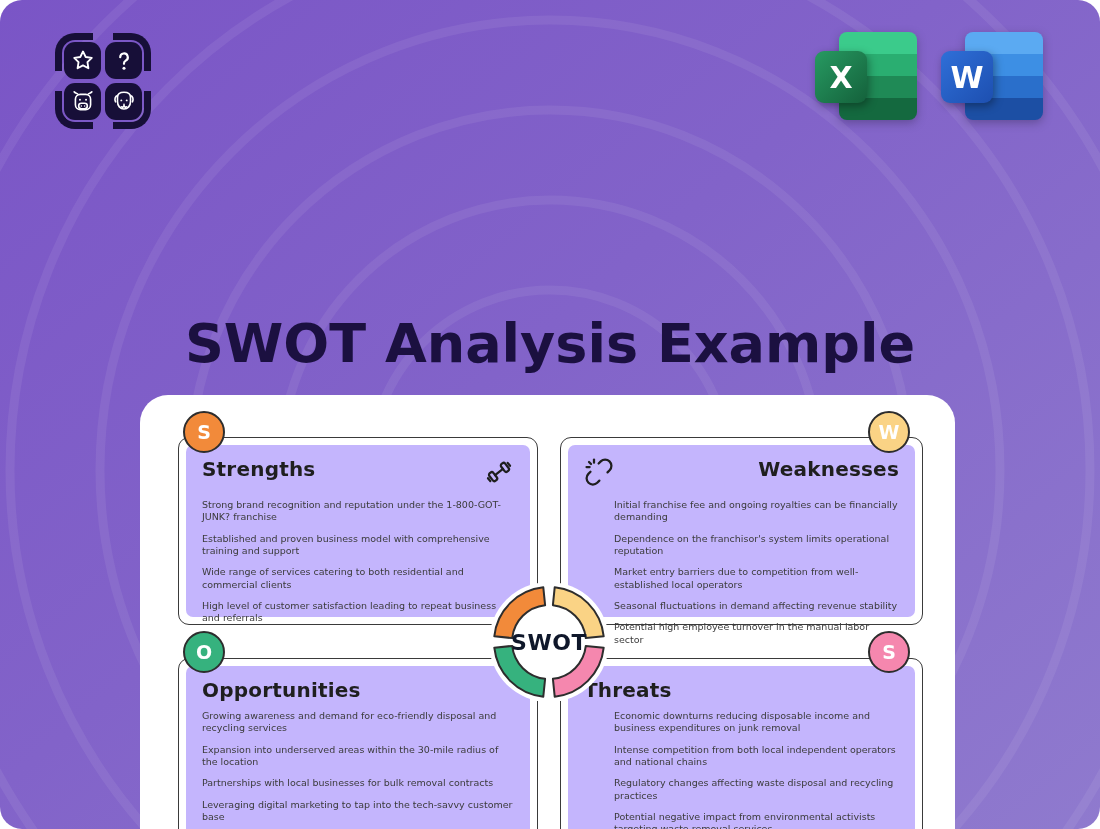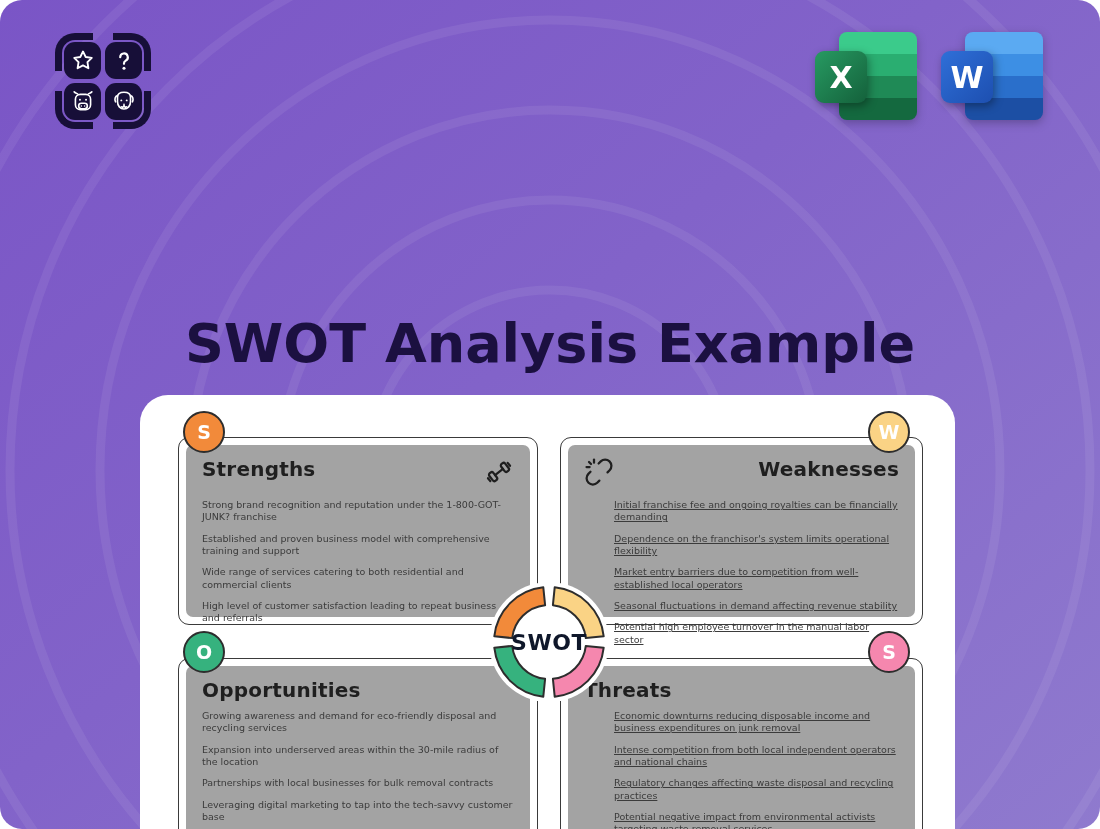--- a/index.html
+++ b/index.html
@@ -43,26 +43,26 @@
     color:#1b1040; font-size:54px; font-weight:800; }
 
   
   .card{ position:absolute; left:140px; top:395px; width:815px; height:480px;
     background:#ffffff; border-radius:28px 28px 0 0; }
   .quad{ position:absolute; border:1.6px solid #3a3a3a; border-radius:11px; background:#ffffff; padding:7px; }
   .q-tl{ left:38px;  top:42px;  width:360px; height:188px; }
   .q-tr{ left:420px; top:42px;  width:363px; height:188px; }
   .q-bl{ left:38px;  top:263px; width:360px; height:230px; }
   .q-br{ left:420px; top:263px; width:363px; height:230px; }
-  .panel{ position:relative; background:#a3a3a3; border-radius:7px; height:100%; padding:12px 16px; }
+  .panel{ position:relative; background:#c4b5fd; border-radius:7px; height:100%; padding:12px 16px; }
   .q-head{ display:flex; align-items:flex-start; justify-content:space-between; margin-bottom:8px; }
   .q-title{ font-size:20px; font-weight:700; color:#1f1f1f; letter-spacing:.2px; }
   .q-icon svg{ width:30px; height:30px; }
   .item{ font-size:9.5px; line-height:1.3; color:#3b3b3b; margin-bottom:9px; max-width:320px; }
-  .indent .item{ margin-left:30px;text-decoration:underline; }
+  .indent .item{ margin-left:30px; }
 
   
   .badge{ position:absolute; width:42px; height:42px; border-radius:50%;
     border:2px solid #2d2d2d; display:flex; align-items:center; justify-content:center;
     color:#ffffff; font-weight:700; font-size:19px; z-index:4; }
   .b-s{ left:43px;  top:16px;  background:#f28a3a; }
   .b-w{ left:728px; top:16px;  background:#fad385; }
   .b-o{ left:43px;  top:236px; background:#36b27e; }
   .b-t{ left:728px; top:236px; background:#f587ae; }
 
@@ -186,21 +186,21 @@
               <path d="m18.8 12.3 1.7-1.7a5 5 0 0 0-.1-7.1 5 5 0 0 0-7 0l-1.7 1.7"></path>
               <path d="m5.2 11.8-1.7 1.7a5 5 0 0 0 .1 7.1 5 5 0 0 0 7 0l1.7-1.7"></path>
               <path d="M8 2v2.5"></path>
                 <path d="M2 8h2.5"></path>
                 <path d="M4 4l1.6 1.6"></path>
             </svg>
           </span>
           <h2 class="q-title">Weaknesses</h2>
         </div>
         <p class="item">Initial franchise fee and ongoing royalties can be financially demanding</p>
-        <p class="item">Dependence on the franchisor's system limits operational flexibility</p>
+        <p class="item">Dependence on the franchisor's system limits operational reputation</p>
         <p class="item">Market entry barriers due to competition from well-established local operators</p>
         <p class="item">Seasonal fluctuations in demand affecting revenue stability</p>
         <p class="item">Potential high employee turnover in the manual labor sector</p>
       </div>
     </section>
 
     <section class="quad q-bl">
       <div class="panel">
         <div class="q-head">
           <h2 class="q-title">Opportunities</h2>

